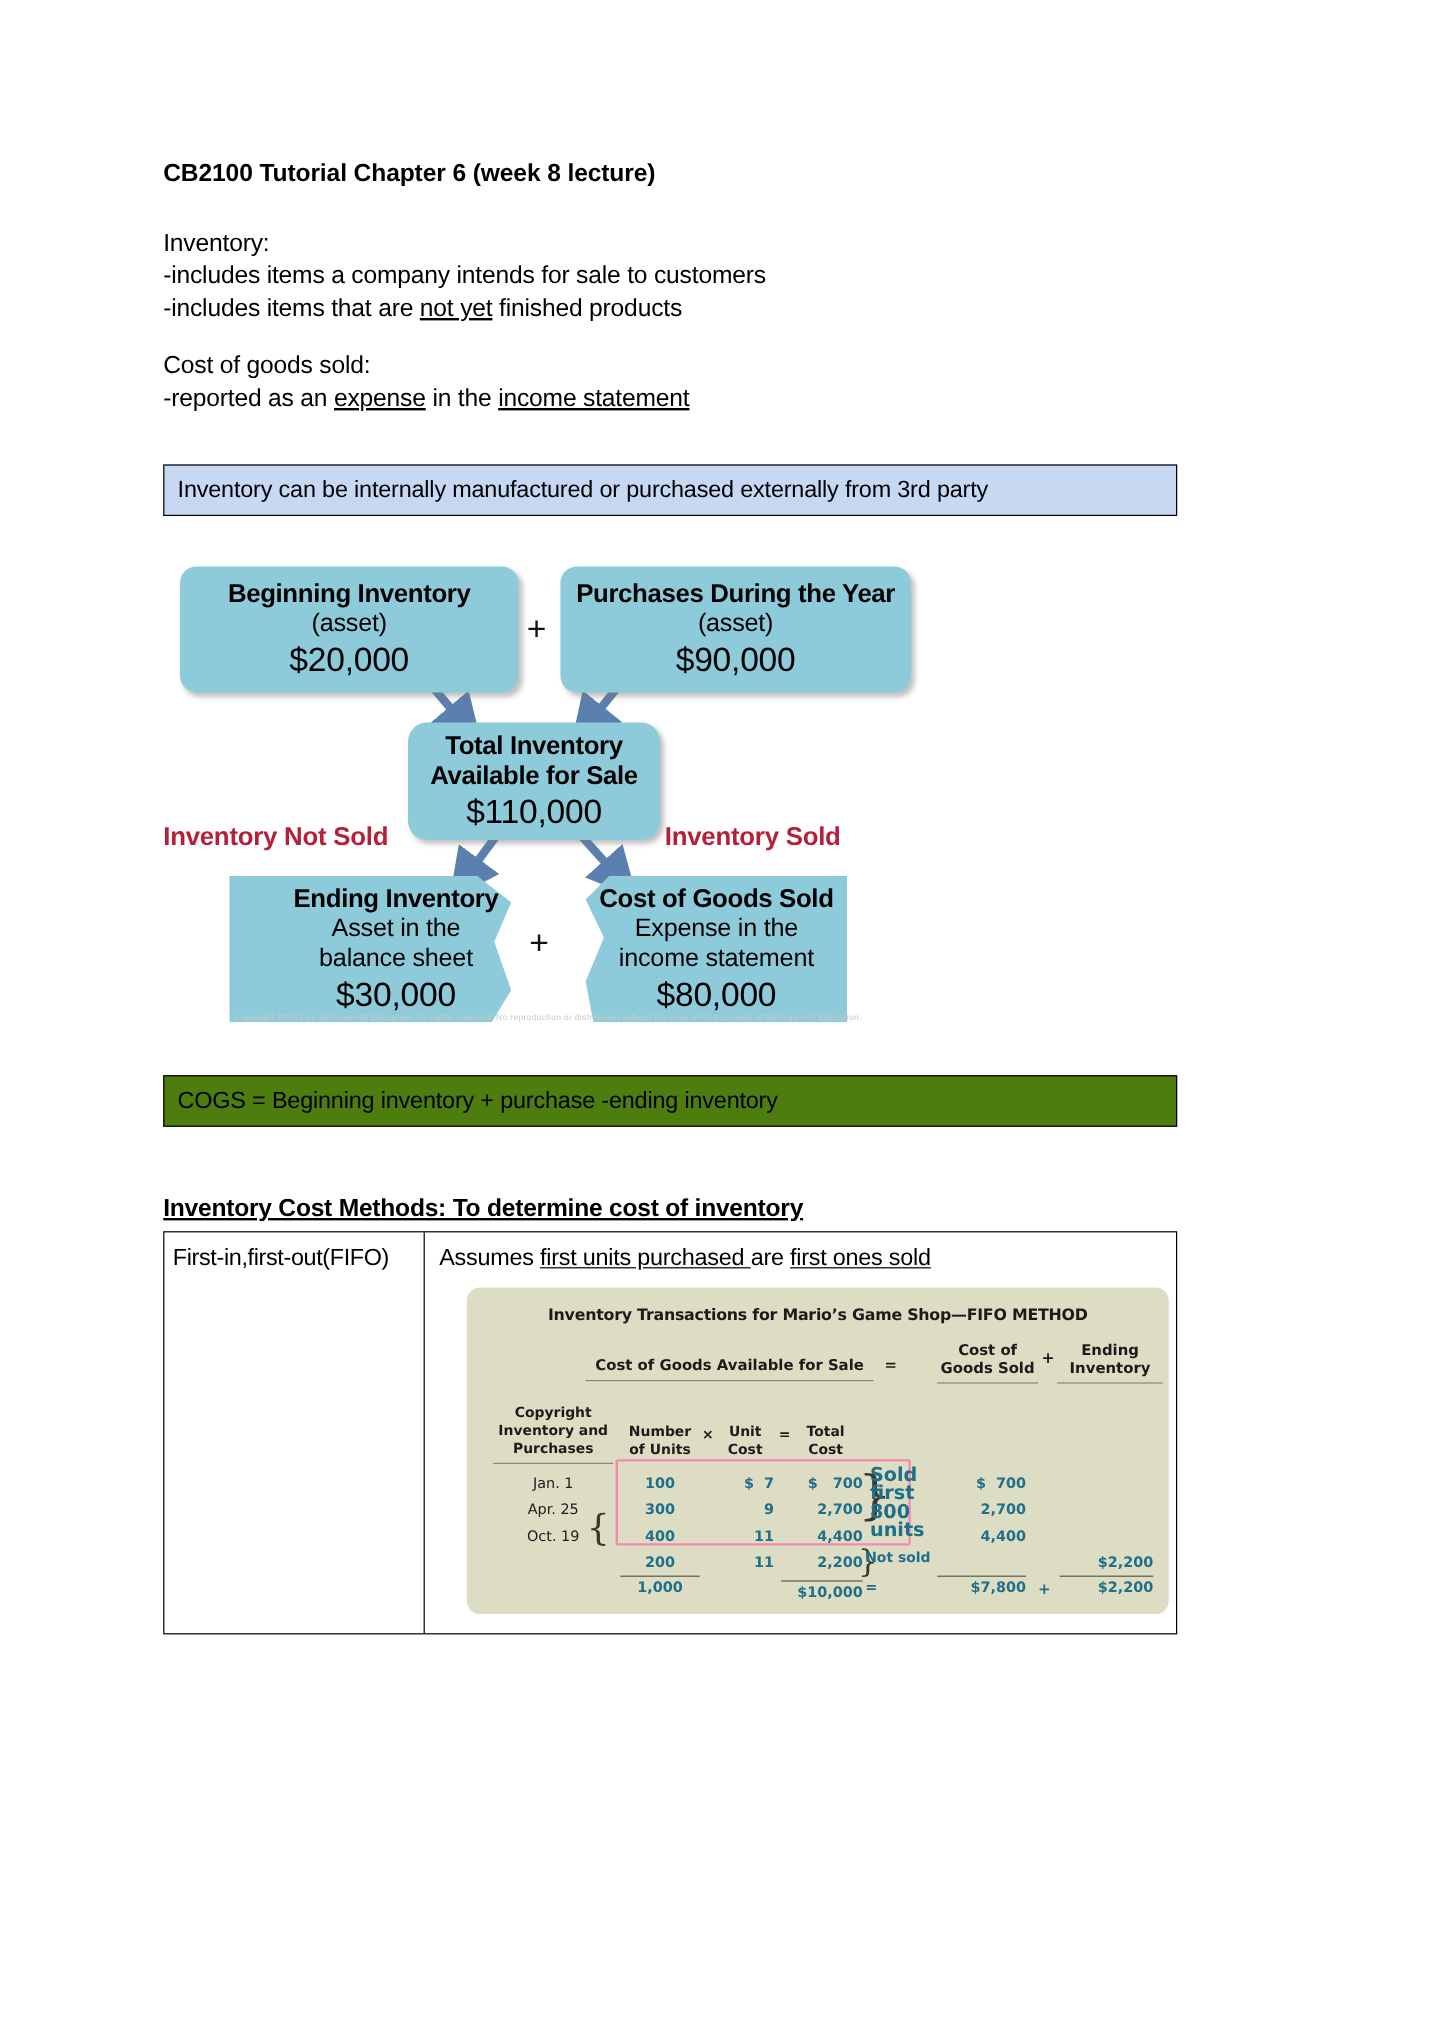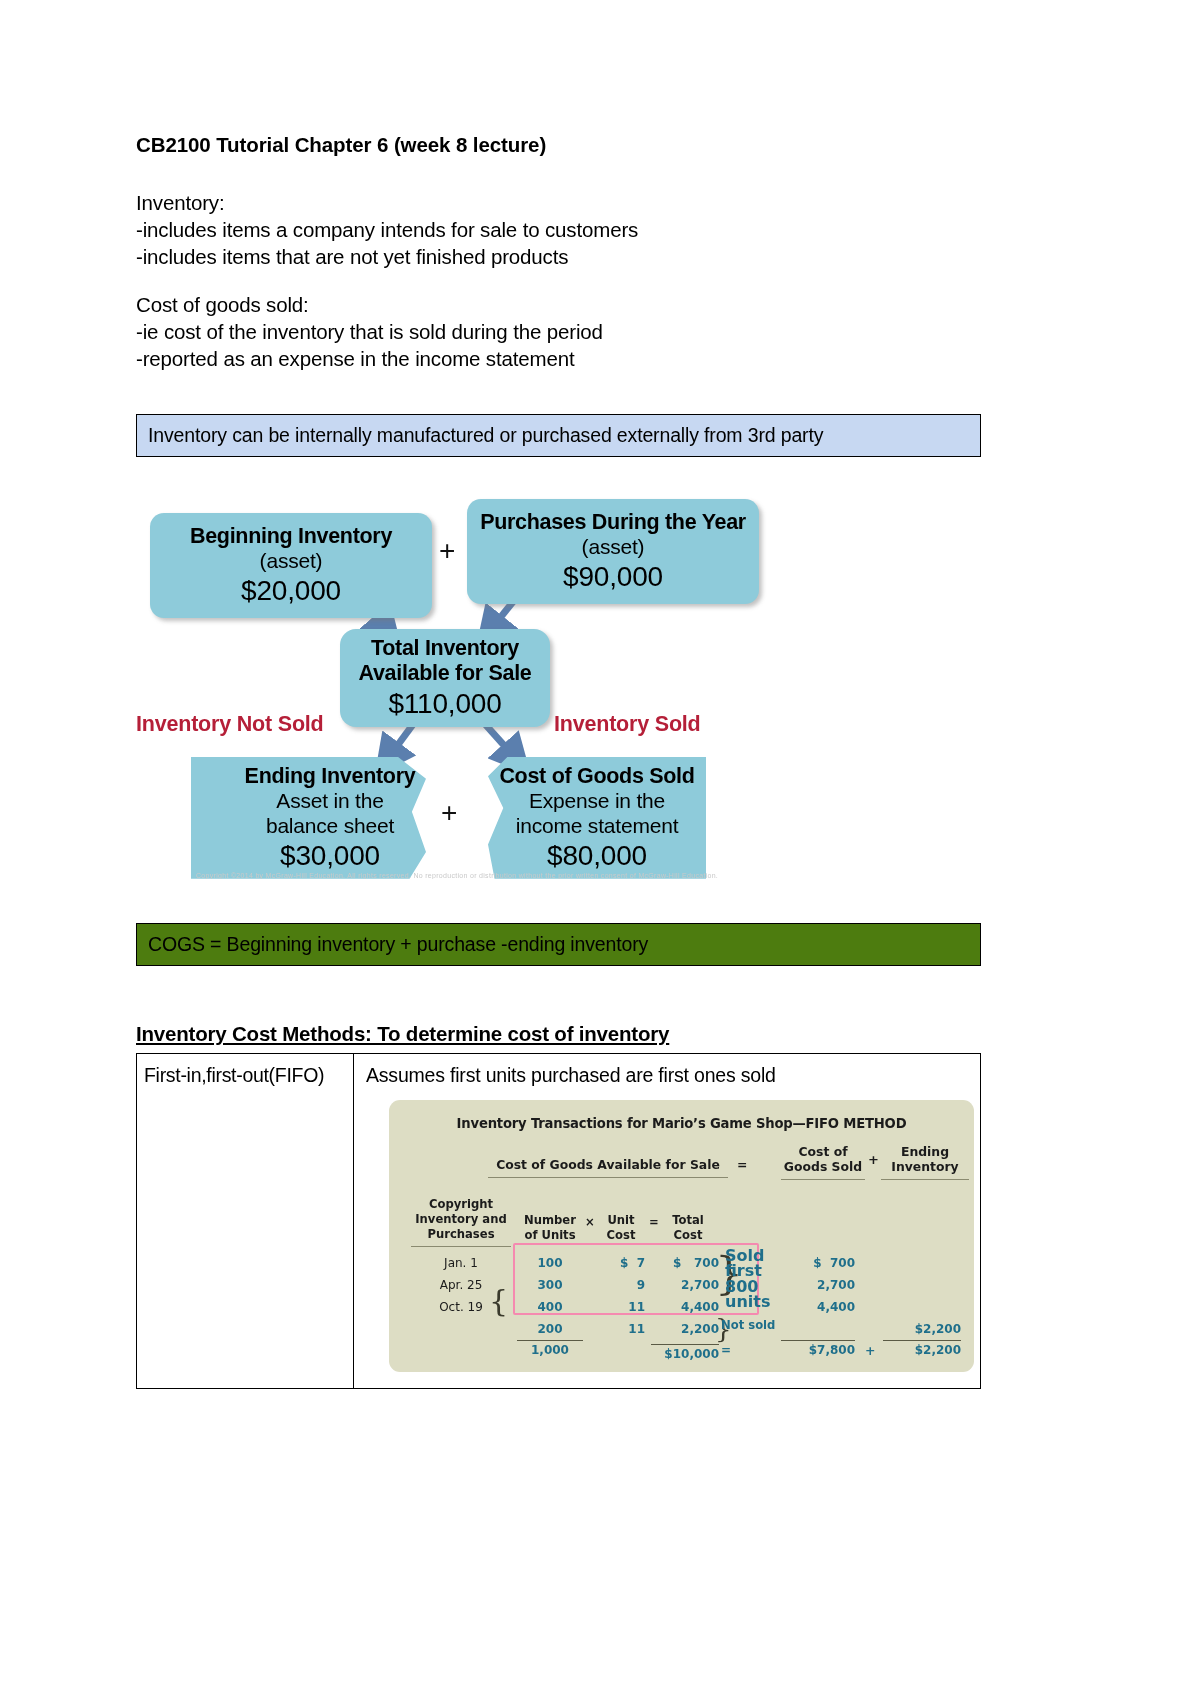--- a/index.html
+++ b/index.html
@@ -36,21 +36,21 @@
   }
   .spacer-lg { height: 31px; }
   .spacer-md { height: 22px; }
   .para { margin: 0; }
   .para .line {
     font-size: 20.5px;
     line-height: 26.8px;
     letter-spacing: -0.15px;
     white-space: nowrap;
   }
-  .u { text-underline-offset: 2px; }
+  .u { text-decoration: underline; text-underline-offset: 2px; }
 
   
   .callout {
     border: 1.6px solid #000;
     width: 845px;
     height: 43px;
     display: flex;
     align-items: center;
     padding-left: 11px;
     font-size: 19.5px;
@@ -78,21 +78,21 @@
     line-height: 1.18;
   }
   .node .t1 {
     font-weight: bold;
     font-size: 21.5px;
     letter-spacing: -0.3px;
   }
   .node .t2 { font-size: 21px; letter-spacing: -0.2px; }
   .node .t3 { font-size: 28px; letter-spacing: -0.2px; }
 
-  #node-beginning { left: 14px;  top: 28px;  width: 282px; height: 105px; justify-content: center; }
+  #node-beginning { left: 14px;  top: 14px;  width: 282px; height: 105px; justify-content: center; }
   #node-purchases { left: 331px; top: 14px;  width: 292px; height: 105px; }
   #node-total     { left: 204px; top: 144px; width: 210px; height: 98px;  border-radius: 16px;}
   #node-ending    { left: 55px;  top: 272px; width: 235px; height: 122px; border-radius: 0; box-shadow:none;padding-left:43px;}
   #node-cogs      { left: 352px; top: 272px; width: 218px; height: 122px; border-radius: 0; box-shadow:none;}
 
   
   #node-ending {
     clip-path: polygon(0 0, 88% 0, 100% 18%, 94% 45%, 100% 78%, 93% 100%, 0 100%);
   }
   #node-cogs {
@@ -431,21 +431,20 @@
     <div class="para">
       <div class="line">Inventory:</div>
       <div class="line">-includes items a company intends for sale to customers</div>
       <div class="line"><span>-includes items that are </span><span class="u">not yet</span><span> finished products</span></div>
     </div>
 
     <div class="spacer-md"></div>
 
     <div class="para">
       <div class="line">Cost of goods sold:</div>
-      <div class="line"><span>-ie </span><span class="u">cost of the inventory that is sold</span><span> during the period</span></div>
       <div class="line"><span>-reported as an </span><span class="u">expense</span><span> in the </span><span class="u">income statement</span></div>
     </div>
 
     <div style="height:41px"></div>
 
     <div class="callout callout-blue">
       <span>Inventory can be internally manufactured or purchased externally from 3rd party</span>
     </div>
 
     <div style="height:28px"></div>

